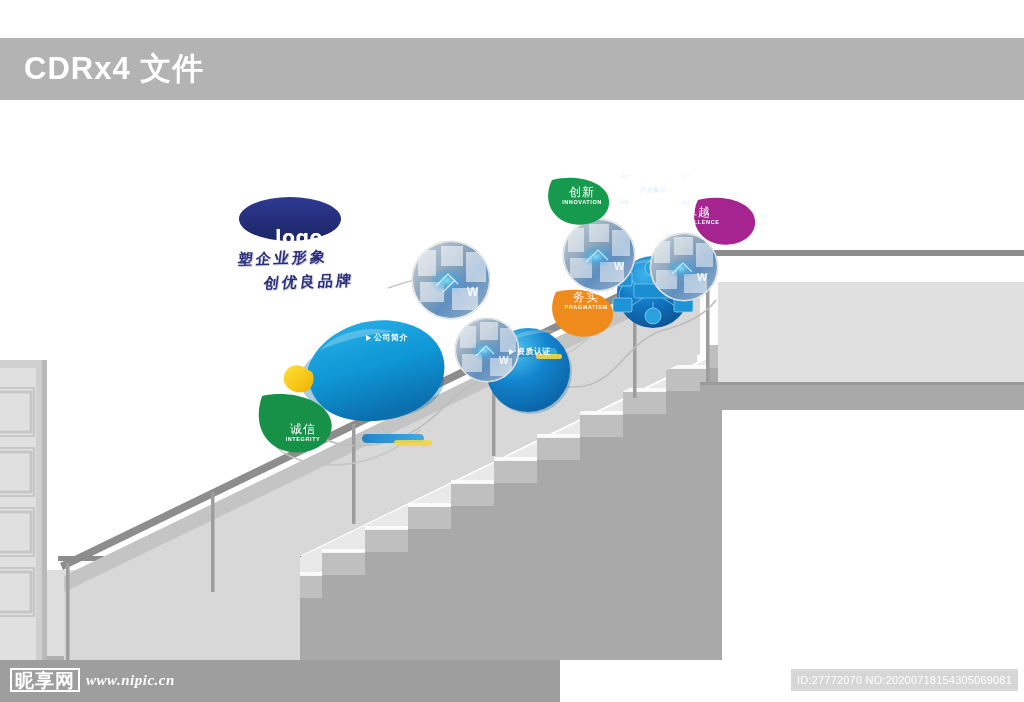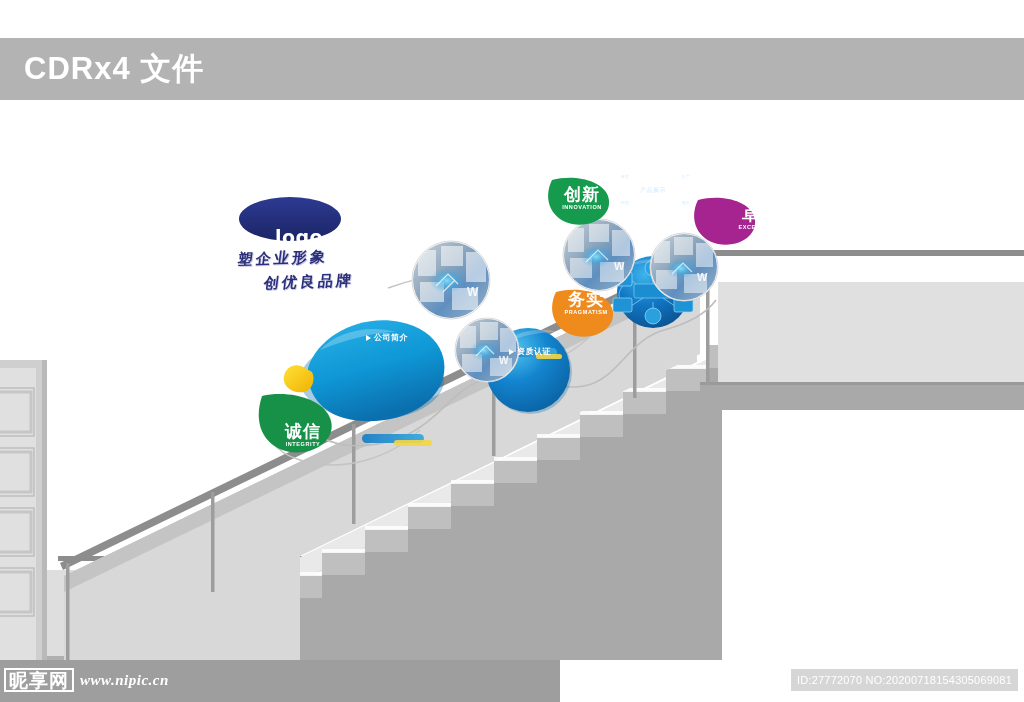--- a/index.html
+++ b/index.html
@@ -30,21 +30,21 @@
     background:#ffffff;overflow:hidden;
   }
   .artboard-svg{position:absolute;left:0;top:0;width:1024px;height:560px;}
 
   
   .footer-bar{
     position:absolute;left:0;top:660px;width:560px;height:42px;
     background:#9e9e9e;
   }
   .footer-logo{
-    position:absolute;left:4px;top:668px;
+    position:absolute;left:10px;top:668px;
     display:flex;align-items:center;gap:6px;justify-content:center;
   }
   .footer-logo-mark{
     display:inline-block;
     font-size:19px;font-weight:bold;color:#ffffff;
     font-family:"DejaVu Sans","Liberation Sans",sans-serif;
     letter-spacing:1px;
     border:2px solid #ffffff;padding:0 3px;line-height:20px;
   }
   .footer-site{
@@ -92,21 +92,21 @@
     width:0;height:0;border-left:5px solid #ffffff;
     border-top:3.5px solid transparent;border-bottom:3.5px solid transparent;
   }
   #btn-company{left:366px;top:338px;}
   #btn-cert{left:508px;top:252px;}
 
   .leaf-label{
     position:absolute;text-align:center;color:#ffffff;
     pointer-events:none;line-height:1.05;white-space:nowrap;
   }
-  .leaf-label .cn{display:block;font-size:17px;font-weight:bold;letter-spacing:1px;}
+  .leaf-label .cn{display:block;font-size:12px;font-weight:normal;letter-spacing:1px;}
   .leaf-label .en{display:block;font-size:5.5px;font-weight:bold;letter-spacing:0.6px;margin-top:1px;}
 
   #leaf-integrity-label{left:283px;top:400px;width:52px;}
   #leaf-innovation-label{left:560px;top:186px;width:46px;}
   #leaf-pragmatism-label{left:565px;top:298px;width:46px;}
   #leaf-excellence-label{left:703px;top:206px;width:48px;}
 
   .hub-center-label{
     position:absolute;left:633px;top:185px;width:40px;text-align:center;
     font-size:6px;color:#cfe9ff;letter-spacing:0.4px;pointer-events:none;
@@ -535,21 +535,21 @@
     <div class="leaf-label" id="leaf-innovation-label" style="left:557px;top:86px;width:50px;">
       <span class="cn">创新</span>
       <span class="en">INNOVATION</span>
     </div>
 
     <div class="leaf-label" id="leaf-pragmatism-label" style="left:561px;top:191px;width:50px;">
       <span class="cn">务实</span>
       <span class="en">PRAGMATISM</span>
     </div>
 
-    <div class="leaf-label" id="leaf-excellence-label" style="left:735px;top:106px;width:50px;">
+    <div class="leaf-label" id="leaf-excellence-label" style="left:673px;top:106px;width:50px;">
       <span class="cn">卓越</span>
       <span class="en">EXCELLENCE</span>
     </div>
 
     <div class="hub-center-label" style="left:633px;top:86px;width:40px;">产品展示</div>
 
     <div class="hub-node-label" id="hub-n1" style="left:614px;top:75px;">研发</div>
     <div class="hub-node-label" id="hub-n2" style="left:675px;top:75px;">生产</div>
     <div class="hub-node-label" id="hub-n3" style="left:614px;top:101px;">销售</div>
     <div class="hub-node-label" id="hub-n4" style="left:675px;top:101px;">服务</div>

